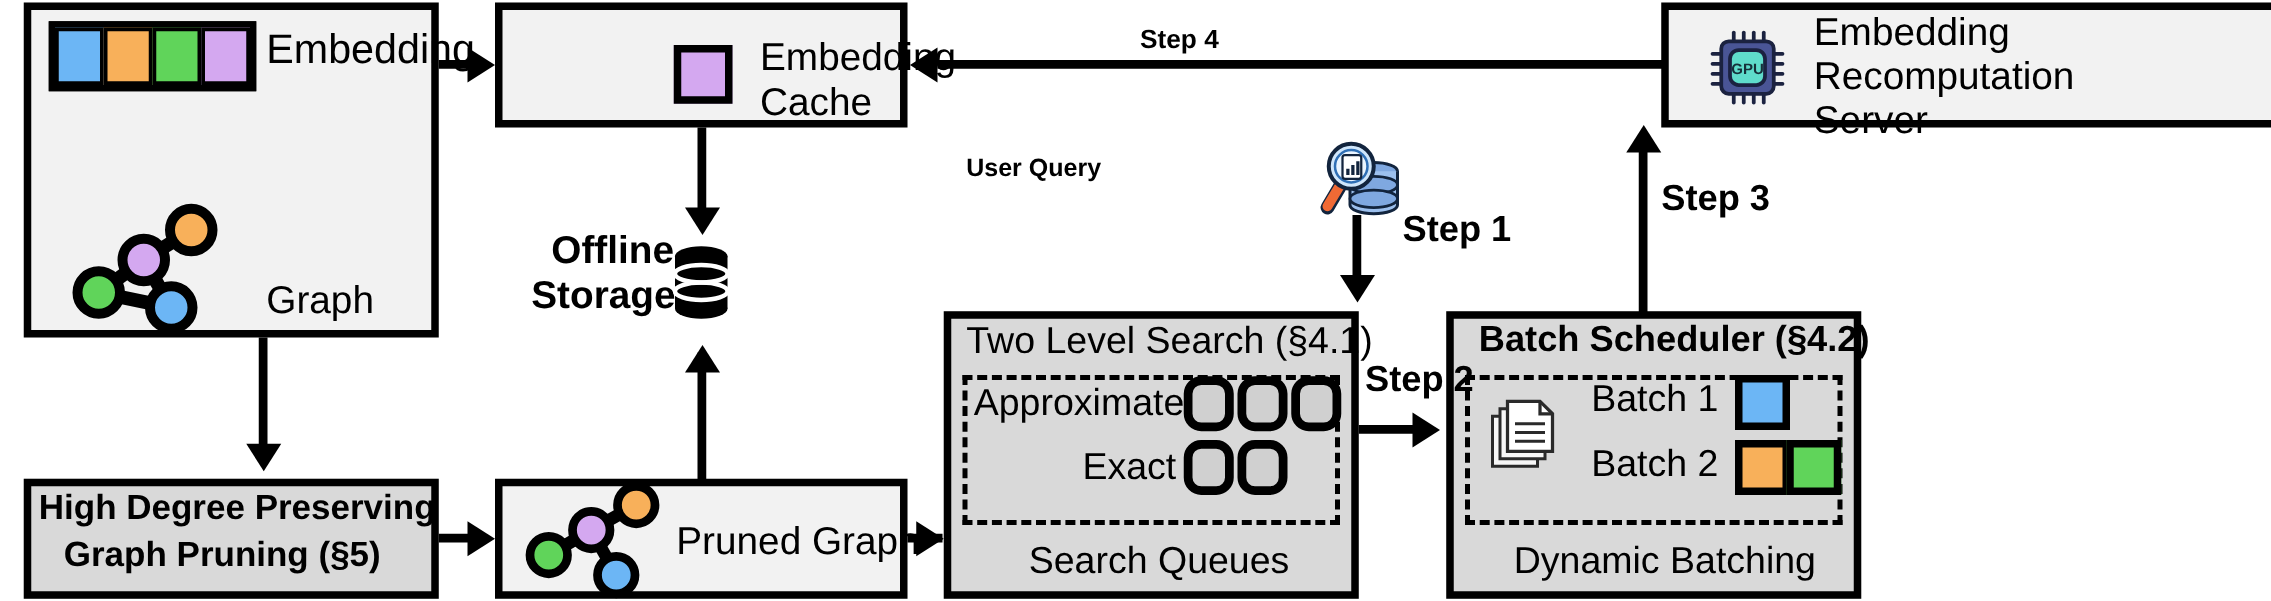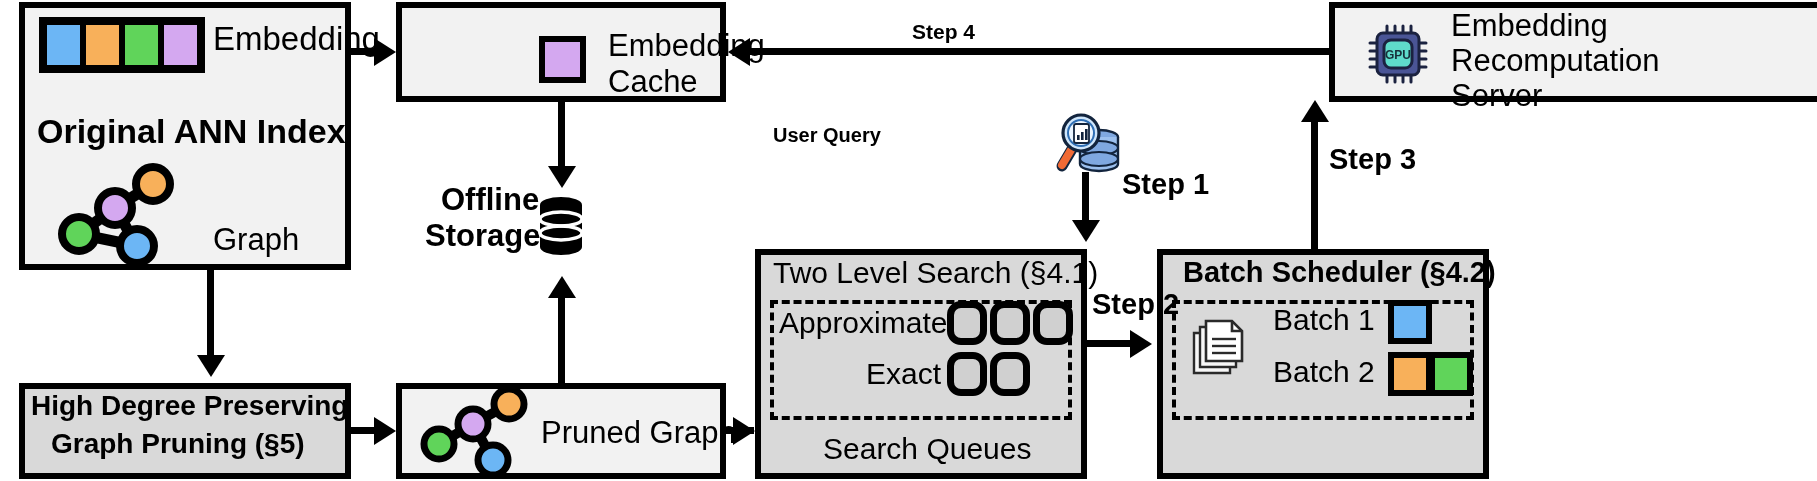--- a/index.html
+++ b/index.html
@@ -43,21 +43,20 @@
 
   <div class="swatch-strip" style="left:22px;top:17px;width:166px;height:56px;">
     <div class="sw" style="background:#6cb6f5;"></div>
     <div class="sw" style="background:#f8b05a;"></div>
     <div class="sw" style="background:#60d45a;"></div>
     <div class="sw" style="background:#d4a8f0;"></div>
   </div>
 
   <div class="lbl" style="left:196px;top:20px;font-size:33px;">Embedding</div>
 
-  <div class="lbl bold" style="left:20px;top:112px;font-size:34px;">Original ANN Index</div>
 
   <div class="svg-wrap" style="left:38px;top:168px;width:130px;height:96px;">
     <svg width="130" height="96" viewBox="0 0 130 96">
       <line x1="24" y1="66" x2="60" y2="40" stroke="#000" stroke-width="11"></line>
       <line x1="60" y1="40" x2="98" y2="16" stroke="#000" stroke-width="11"></line>
       <line x1="60" y1="40" x2="82" y2="78" stroke="#000" stroke-width="11"></line>
       <line x1="24" y1="66" x2="82" y2="78" stroke="#000" stroke-width="11"></line>
       <circle cx="98" cy="16" r="17" fill="#f8b05a" stroke="#000" stroke-width="8"></circle>
       <circle cx="60" cy="40" r="17" fill="#d4a8f0" stroke="#000" stroke-width="8"></circle>
       <circle cx="24" cy="66" r="17" fill="#60d45a" stroke="#000" stroke-width="8"></circle>
@@ -159,20 +158,21 @@
     </svg>
   </div>
 
   <div class="lbl" style="left:1256px;top:303px;font-size:30px;">Batch 1</div>
   <div class="sq" style="left:1371px;top:300px;width:44px;height:44px;background:#6cb6f5;"></div>
 
   <div class="lbl" style="left:1256px;top:355px;font-size:30px;">Batch 2</div>
   <div class="sq" style="left:1371px;top:352px;width:44px;height:44px;background:#f8b05a;"></div>
   <div class="sq" style="left:1412px;top:352px;width:44px;height:44px;background:#60d45a;"></div>
 
+  <div class="lbl" style="left:1194px;top:432px;font-size:30px;">Dynamic Batching</div>
 
   <div class="lbl bold" style="left:424px;top:182px;font-size:31px;">Offline</div>
   <div class="lbl bold" style="left:408px;top:218px;font-size:31px;">Storage</div>
   <div class="svg-wrap" style="left:521px;top:196px;width:46px;height:60px;">
     <svg width="46" height="60" viewBox="0 0 46 60">
       <ellipse cx="23" cy="9" rx="21" ry="8" fill="#000"></ellipse>
       <rect x="2" y="9" width="42" height="42" fill="#000"></rect>
       <ellipse cx="23" cy="51" rx="21" ry="8" fill="#000"></ellipse>
       <ellipse cx="23" cy="23" rx="21" ry="7" fill="none" stroke="#ffffff" stroke-width="3.5"></ellipse>
       <ellipse cx="23" cy="37" rx="21" ry="7" fill="none" stroke="#ffffff" stroke-width="3.5"></ellipse>

